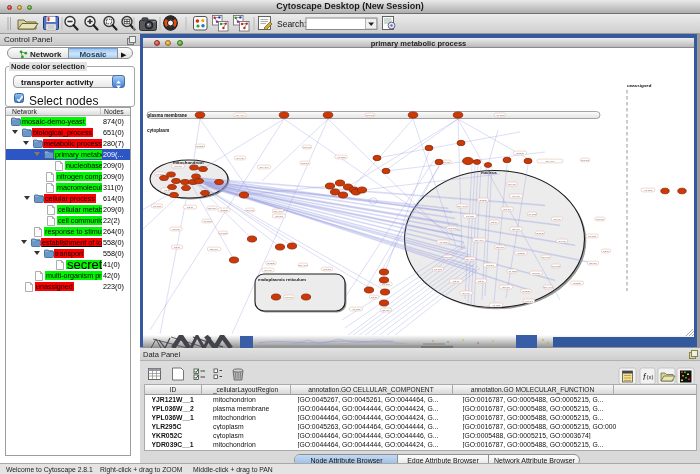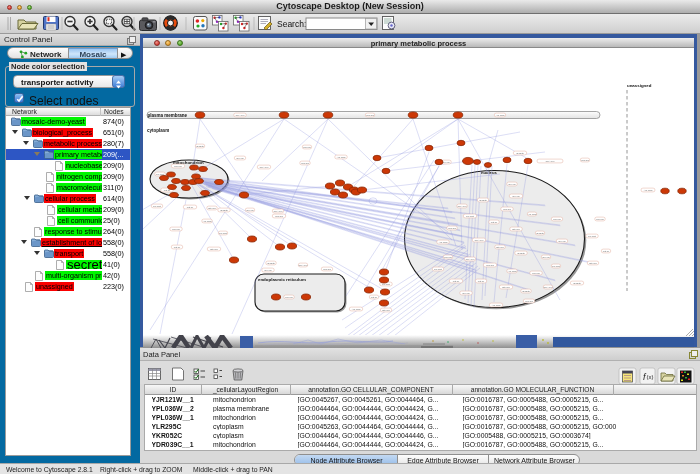--- a/index.html
+++ b/index.html
@@ -132,21 +132,21 @@
       <path d="M368.3 8.5 L374 8.5 L371.2 12 Z" fill="#222"></path>
       <g transform="translate(382,2)">
         <rect x="0.5" y="0.5" width="11" height="13" fill="#fcfcfc" stroke="#555" stroke-width="0.9"></rect>
         <line x1="2" y1="3" x2="9.5" y2="3" stroke="#8a9" stroke-width="0.8"></line>
         <line x1="2" y1="5" x2="9.5" y2="5" stroke="#8a9" stroke-width="0.8"></line>
         <line x1="2" y1="7" x2="9.5" y2="7" stroke="#8a9" stroke-width="0.8"></line>
         <circle cx="9.5" cy="9.5" r="3.4" fill="#e8e8f4" stroke="#446" stroke-width="0.8"></circle>
         <circle cx="9.5" cy="9.5" r="1.2" fill="#66c"></circle>
       </g>
     </svg>
-<div class="abs" style="left:0;top:33px;width:140px;height:430px;background:#0369a1;border-top:1px solid #9a9a9a;">
+<div class="abs" style="left:0;top:33px;width:140px;height:430px;background:#ffffff;border-top:1px solid #9a9a9a;">
  <div class="abs" style="left:0;top:0;width:140px;height:12px;background:linear-gradient(#dedede,#c9c9c9);border-bottom:1px solid #aaa;">
   <div class="abs" style="left:4px;top:1px;font-size:8px;color:#222;">Control Panel</div>
   <svg class="abs" style="left:127px;top:1.5px" width="9" height="9" viewBox="0 0 9 9">
           <rect x="0.5" y="2.5" width="6" height="6" fill="none" stroke="#777" stroke-width="1"></rect>
           <rect x="2.5" y="0.5" width="6" height="6" fill="#eee" stroke="#777" stroke-width="1"></rect>
         </svg>
  </div>
 
  <div class="abs" style="left:7px;top:13px;width:126px;height:12px;border:1px solid #8f8f8f;border-radius:6px;background:linear-gradient(#fdfdfd,#e2e2e2);overflow:hidden;">
    <div class="abs" style="left:60px;top:0;width:50px;height:12px;background:linear-gradient(#9cc6f0,#cfe6fb 45%,#8abeee);border-left:1px solid #8f8f8f;border-right:1px solid #8f8f8f;border-top:1px solid #6a9fd8;"></div>
@@ -260,21 +260,21 @@
           </svg>
           <div class="abs" style="left:51px;top:1px;font-size:7.2px;line-height:9px;color:#000;background:#00f600;padding:0 1px;white-space:nowrap;max-width:45px;overflow:hidden;">cellular metabo</div>
           <div class="abs" style="left:97px;top:1px;font-size:7.2px;line-height:9px;color:#000;">209(0)</div>
         </div>
         <div class="abs" style="left:0;top:107px;width:124px;height:11px;">
           <svg class="abs" style="left:41px;top:0.5px" width="8" height="10" viewBox="0 0 8 10">
             <path d="M0.5 0.5 L5.5 0.5 L7.5 2.5 L7.5 9.5 L0.5 9.5 Z" fill="#fdfdfd" stroke="#999" stroke-width="0.8"></path>
             <path d="M5.5 0.5 L5.5 2.5 L7.5 2.5" fill="none" stroke="#999" stroke-width="0.8"></path>
           </svg>
           <div class="abs" style="left:51px;top:1px;font-size:7.2px;line-height:9px;color:#000;background:#00f600;padding:0 1px;white-space:nowrap;max-width:45px;overflow:hidden;">cell communicat</div>
-          <div class="abs" style="left:97px;top:1px;font-size:7.2px;line-height:9px;color:#000;">25(0)</div>
+          <div class="abs" style="left:97px;top:1px;font-size:7.2px;line-height:9px;color:#000;">22(2)</div>
         </div>
         <div class="abs" style="left:0;top:118px;width:124px;height:11px;">
           <svg class="abs" style="left:28px;top:0.5px" width="8" height="10" viewBox="0 0 8 10">
             <path d="M0.5 0.5 L5.5 0.5 L7.5 2.5 L7.5 9.5 L0.5 9.5 Z" fill="#fdfdfd" stroke="#999" stroke-width="0.8"></path>
             <path d="M5.5 0.5 L5.5 2.5 L7.5 2.5" fill="none" stroke="#999" stroke-width="0.8"></path>
           </svg>
           <div class="abs" style="left:38px;top:1px;font-size:7.2px;line-height:9px;color:#000;background:#00f600;padding:0 1px;white-space:nowrap;max-width:58px;overflow:hidden;">response to stimul</div>
           <div class="abs" style="left:97px;top:1px;font-size:7.2px;line-height:9px;color:#000;">264(0)</div>
         </div>
         <div class="abs" style="left:0;top:129px;width:124px;height:11px;">

